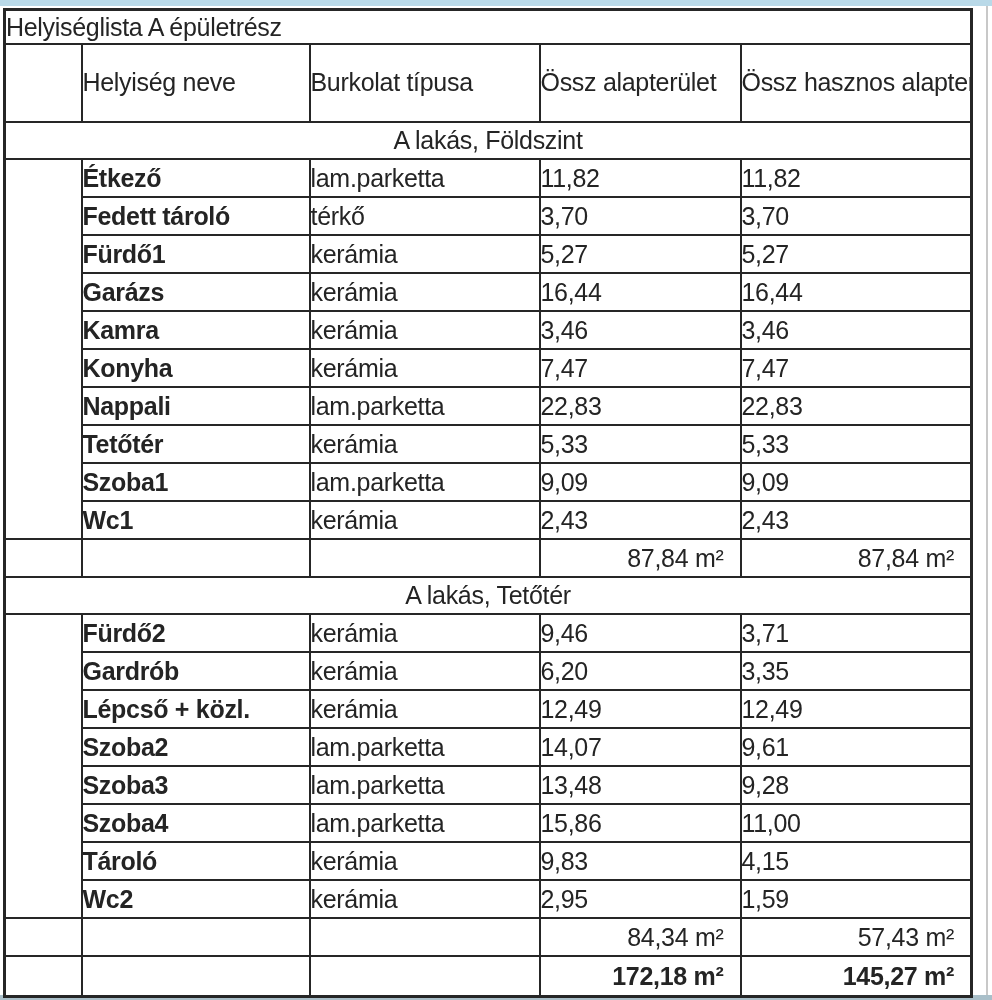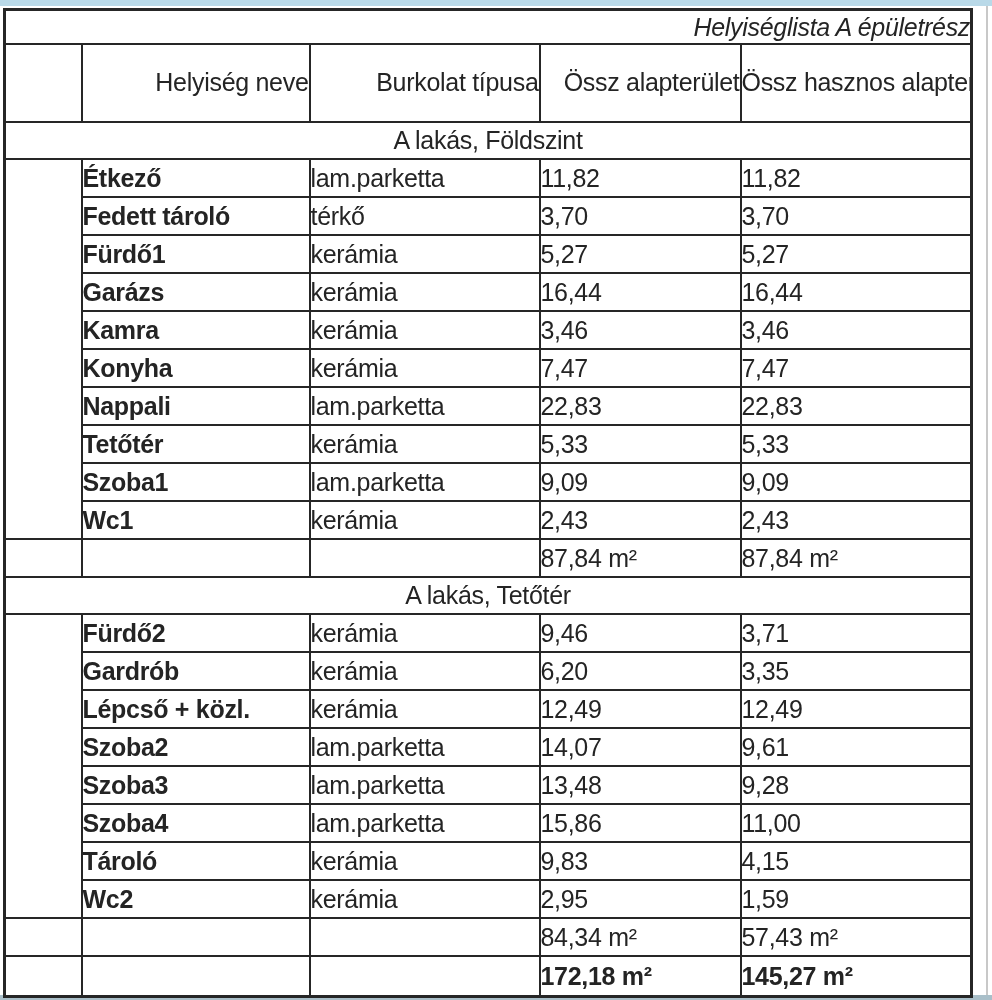--- a/index.html
+++ b/index.html
@@ -47,27 +47,26 @@
   table.room-list td {
     border: 2px solid var(--line, #262626);
     padding: 0;
     font-size: 25px;
     letter-spacing: -0.3px;
     overflow: hidden;
     white-space: nowrap;
   }
   .title-row td {
     height: 32px;
-    text-align: right;
+    text-align: left;
     font-size: 26px;
-    font-style: italic;
   }
   .header-row td {
     height: 76px;
-    text-align: right;
+    text-align: left;
     white-space: pre-line;
     line-height: 1.25;
     vertical-align: middle;
   }
   .section-row td {
     height: 35px;
     text-align: center;
     padding-left: 6px;
     border-top-width: 3px;
     border-bottom-width: 2px;
@@ -75,20 +74,21 @@
   .data-row td { height: 36px; vertical-align: middle; }
   .cell-name    { padding-left: 11px; font-weight: bold; }
   .cell-surface { padding-left: 9px; }
   .cell-num     { text-align: left; }
   .subtotal-row td {
     height: 36px;
     border-bottom-width: 3px;
   }
   .subtotal-row .cell-num,
   .total-row .cell-num {
+    text-align: right;
     padding-right: 16px;
   }
   .total-row td {
     height: 38px;
     font-weight: bold;
     margin-top: 27px;
   }
 </style>
 </head>
 <body style="--strip-top: #b9d9e8; --strip-bottom: #a9bfc9; --edge-line: #c8c8c8; --line: #262626; color: rgb(36, 36, 36); background: rgb(255, 255, 255);">

